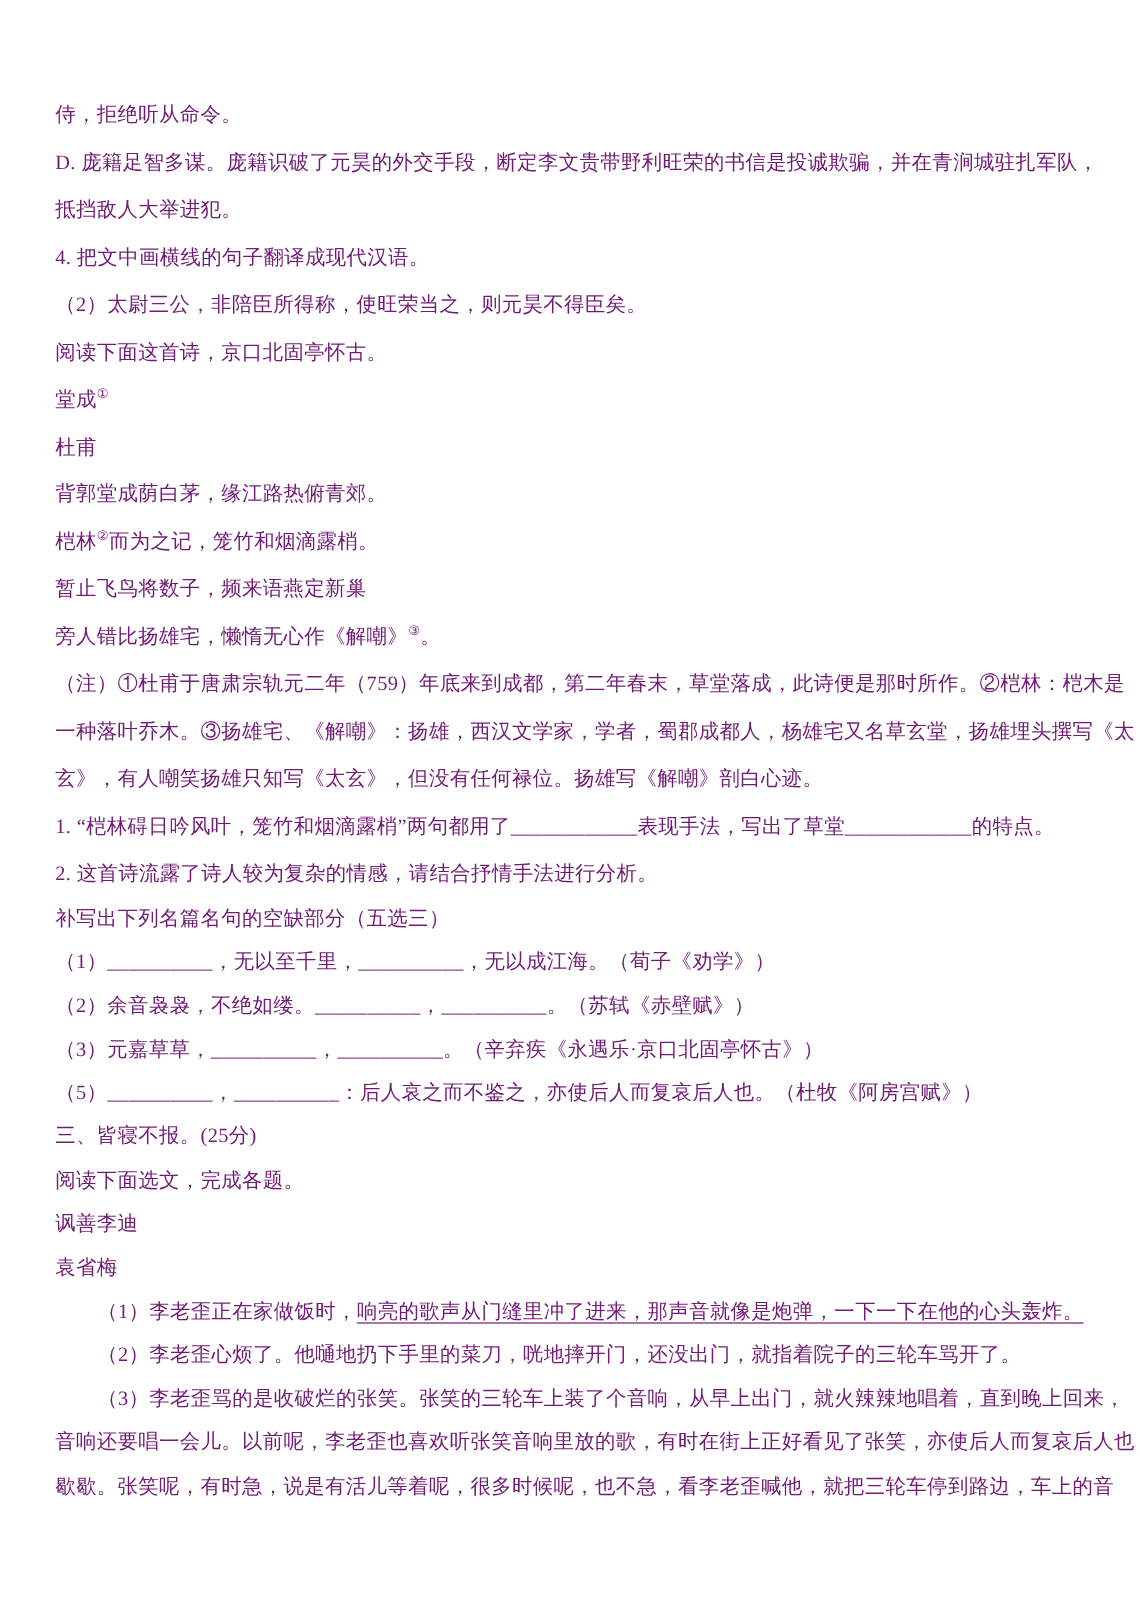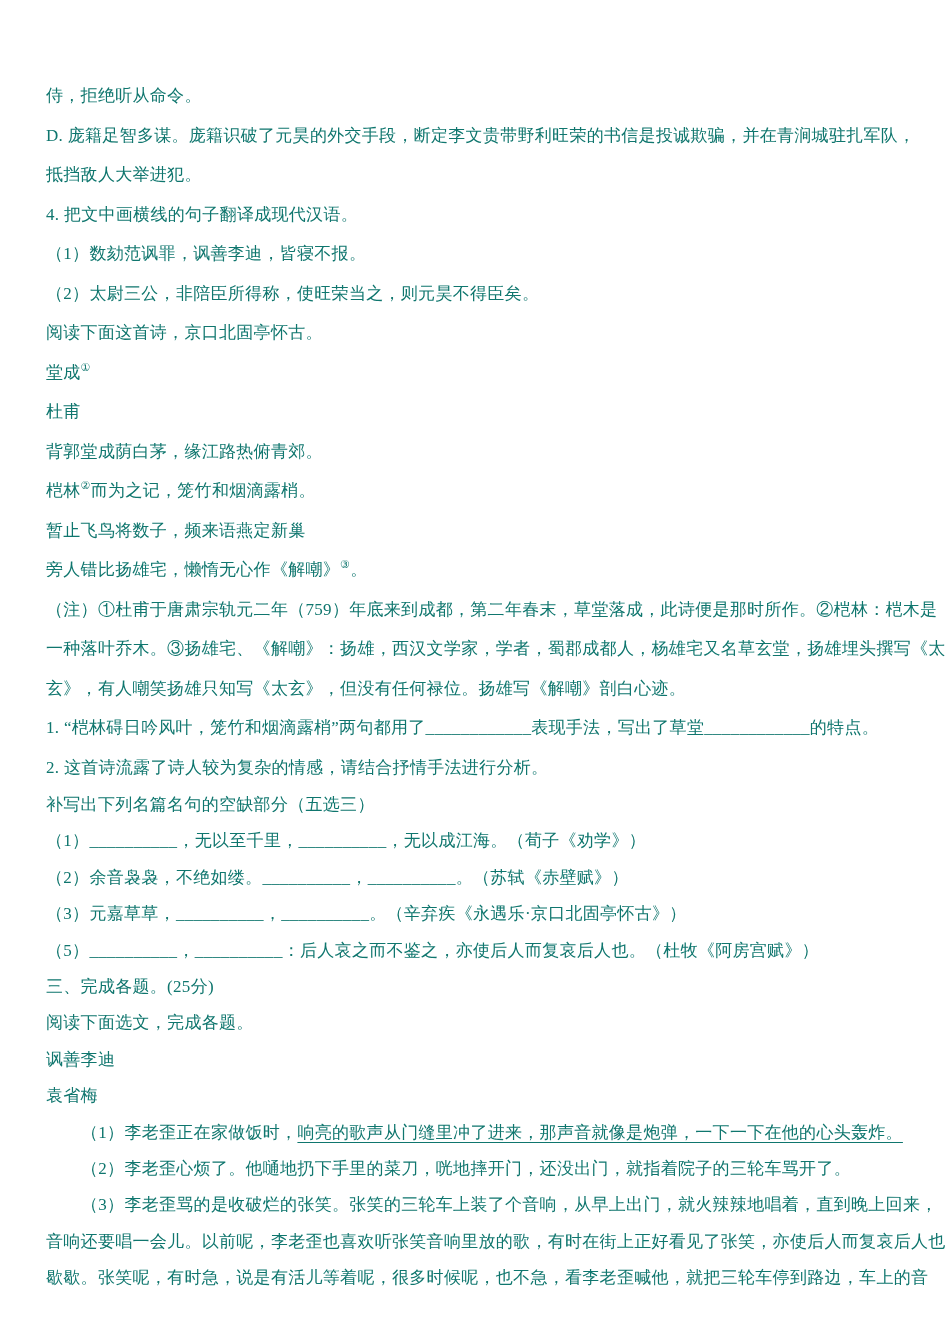--- a/index.html
+++ b/index.html
@@ -7,21 +7,21 @@
     position:relative;
     width:950px;
     height:1344px;
     margin:0 auto;
     background:#ffffff;
     box-sizing:border-box;
     padding:76px 46px 0 46px;
     overflow:hidden;
     font-family:"Liberation Serif","DejaVu Serif",serif;
     font-size:17px;
-    color:#0f766e;
+    color:#701a75;
   }
   .line{
     white-space:nowrap;
     letter-spacing:0.3px;
   }
   .sec-a{line-height:39.5px;height:39.5px;}
   .sec-b{line-height:36.4px;height:36.4px;}
   .bold{font-weight:normal;}
   .indent{padding-left:35px;}
   .ul{
@@ -35,40 +35,39 @@
 </style>
 </head>
 <body>
 
 <div class="page">
   <div id="doc">
       <div class="line sec-a"><span>侍，拒绝听从命令。</span></div>
       <div class="line sec-a"><span>D. 庞籍足智多谋。庞籍识破了元昊的外交手段，断定李文贵带野利旺荣的书信是投诚欺骗，并在青涧城驻扎军队，</span></div>
       <div class="line sec-a"><span>抵挡敌人大举进犯。</span></div>
       <div class="line sec-a"><span>4. 把文中画横线的句子翻译成现代汉语。</span></div>
-      <div class="line sec-a"><span>（1）数劾范讽罪，讽善李迪，皆寝不报。</span></div>
       <div class="line sec-a"><span>（2）太尉三公，非陪臣所得称，使旺荣当之，则元昊不得臣矣。</span></div>
       <div class="line sec-a"><span>阅读下面这首诗，京口北固亭怀古。</span></div>
       <div class="line sec-a"><span>堂成</span><sup class="sup">①</sup></div>
       <div class="line sec-a"><span>杜甫</span></div>
       <div class="line sec-a"><span>背郭堂成荫白茅，缘江路热俯青郊。</span></div>
       <div class="line sec-a"><span>桤林</span><sup class="sup">②</sup><span>而为之记，笼竹和烟滴露梢。</span></div>
       <div class="line sec-a"><span>暂止飞鸟将数子，频来语燕定新巢</span></div>
       <div class="line sec-a"><span>旁人错比扬雄宅，懒惰无心作《解嘲》</span><sup class="sup">③</sup><span>。</span></div>
       <div class="line sec-a"><span>（注）①杜甫于唐肃宗轨元二年（759）年底来到成都，第二年春末，草堂落成，此诗便是那时所作。②桤林：桤木是</span></div>
       <div class="line sec-a"><span>一种落叶乔木。③扬雄宅、《解嘲》：扬雄，西汉文学家，学者，蜀郡成都人，杨雄宅又名草玄堂，扬雄埋头撰写《太</span></div>
       <div class="line sec-a"><span>玄》，有人嘲笑扬雄只知写《太玄》，但没有任何禄位。扬雄写《解嘲》剖白心迹。</span></div>
       <div class="line sec-a"><span>1. “桤林碍日吟风叶，笼竹和烟滴露梢”两句都用了____________表现手法，写出了草堂____________的特点。</span></div>
       <div class="line sec-a"><span>2. 这首诗流露了诗人较为复杂的情感，请结合抒情手法进行分析。</span></div>
       <div class="line sec-b bold"><span>补写出下列名篇名句的空缺部分（五选三）</span></div>
       <div class="line sec-b"><span>（1）__________，无以至千里，__________，无以成江海。（荀子《劝学》）</span></div>
       <div class="line sec-b"><span>（2）余音袅袅，不绝如缕。__________，__________。（苏轼《赤壁赋》）</span></div>
       <div class="line sec-b"><span>（3）元嘉草草，__________，__________。（辛弃疾《永遇乐·京口北固亭怀古》）</span></div>
       <div class="line sec-b"><span>（5）__________，__________：后人哀之而不鉴之，亦使后人而复哀后人也。（杜牧《阿房宫赋》）</span></div>
-      <div class="line sec-b bold"><span>三、完成各题。(25分)</span></div>
+      <div class="line sec-b bold"><span>三、皆寝不报。(25分)</span></div>
       <div class="line sec-b"><span>阅读下面选文，完成各题。</span></div>
       <div class="line sec-b"><span>讽善李迪</span></div>
       <div class="line sec-b"><span>袁省梅</span></div>
       <div class="line sec-b indent"><span>（1）李老歪正在家做饭时，</span><span class="ul">响亮的歌声从门缝里冲了进来，那声音就像是炮弹，一下一下在他的心头轰炸。</span></div>
       <div class="line sec-b indent"><span>（2）李老歪心烦了。他嗵地扔下手里的菜刀，咣地摔开门，还没出门，就指着院子的三轮车骂开了。</span></div>
       <div class="line sec-b indent"><span>（3）李老歪骂的是收破烂的张笑。张笑的三轮车上装了个音响，从早上出门，就火辣辣地唱着，直到晚上回来，</span></div>
       <div class="line sec-b"><span>音响还要唱一会儿。以前呢，李老歪也喜欢听张笑音响里放的歌，有时在街上正好看见了张笑，亦使后人而复哀后人也</span></div>
       <div class="line sec-b"><span>歇歇。张笑呢，有时急，说是有活儿等着呢，很多时候呢，也不急，看李老歪喊他，就把三轮车停到路边，车上的音</span></div>
     </div>
 </div>

